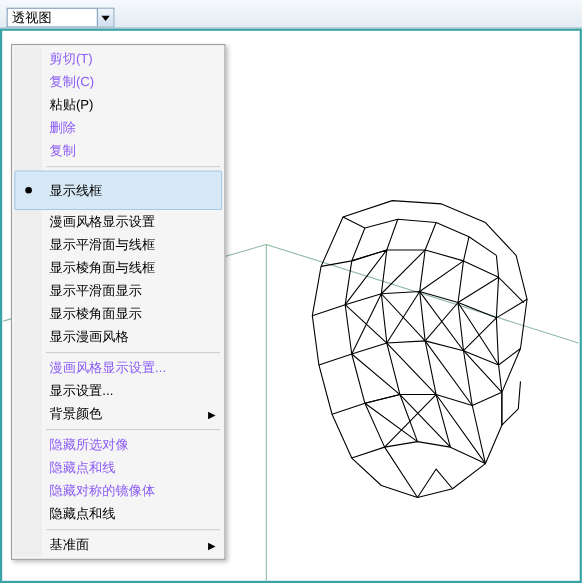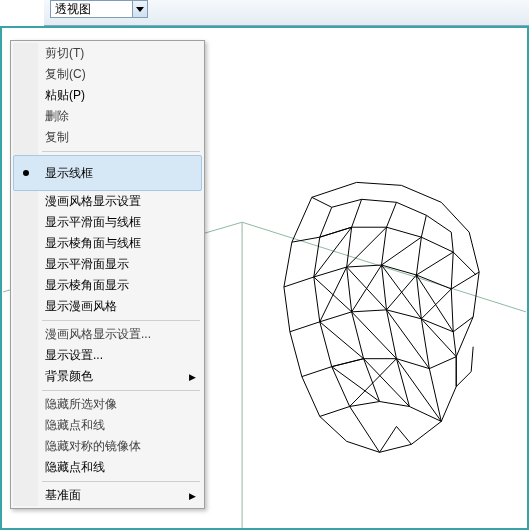--- a/index.html
+++ b/index.html
@@ -11,23 +11,22 @@
     font-size: 12px;
     background: #ffffff;
     position: relative;
     overflow: hidden;
   }
   .titlebar {
     height: 26px;
     background: linear-gradient(to bottom, #f6f9fc, #e3ecf3);
     border-bottom: 1px solid #8aa7bd;
     display: flex;
-    align-items: flex-start;
+    align-items: flex-end;
     padding-left: 6px;
-    margin-left: 44px;
   }
   .dropdown {
     width: 98px;
     height: 18px;
     background: #fff;
     border: 1px solid #7f9db9;
     display: flex;
     align-items: center;
     justify-content: space-between;
     padding: 0 0 0 4px;
@@ -72,21 +71,21 @@
   .menu-item {
     position: relative;
     height: 21px;
     display: flex;
     align-items: center;
     padding-left: 32px;
     padding-right: 18px;
     color: #000;
     white-space: nowrap;
   }
-  .menu-item.disabled { color: #404040; }
+  .menu-item.disabled { color: #8b5cf6; }
   .menu-item.highlight {
     background: #d6e7f6;
     border: 1px solid #a6c8e6;
     border-radius: 2px;
     padding-left: 31px;
     height: 36px;
   }
   .menu-item .bullet {
     position: absolute;
     left: 9px;

